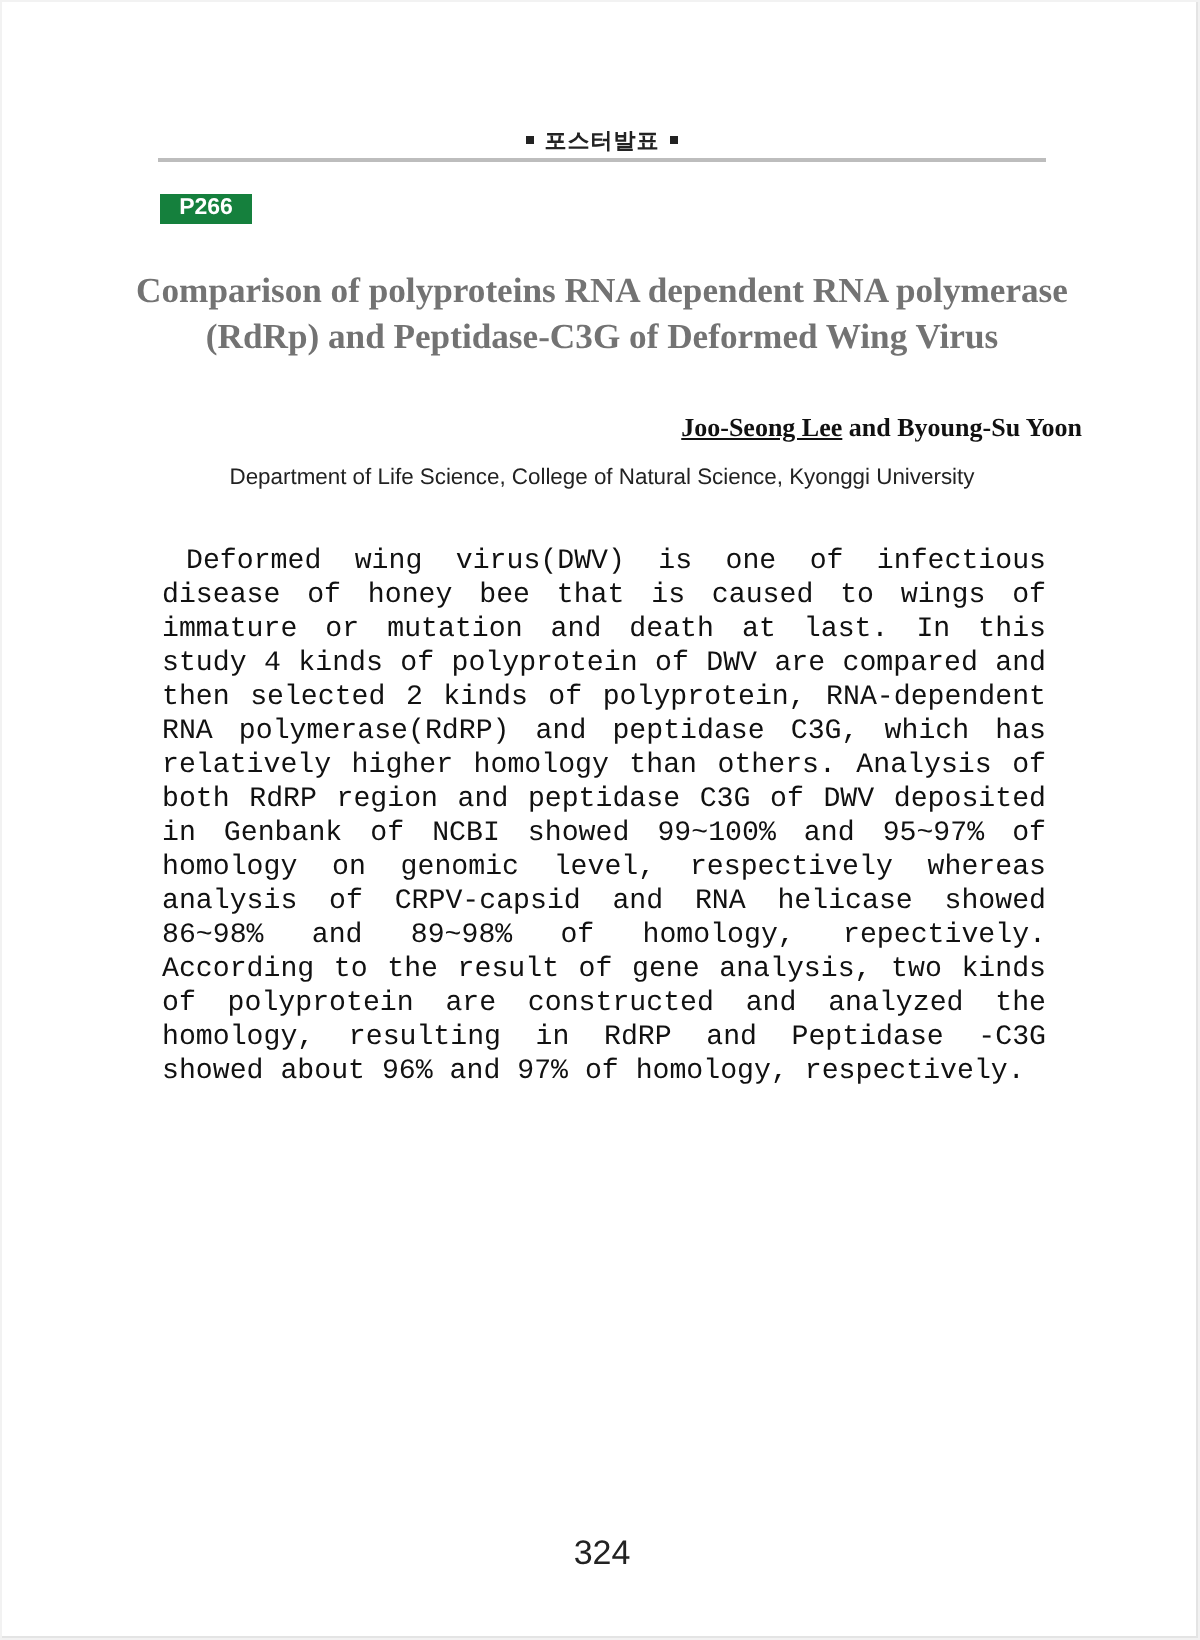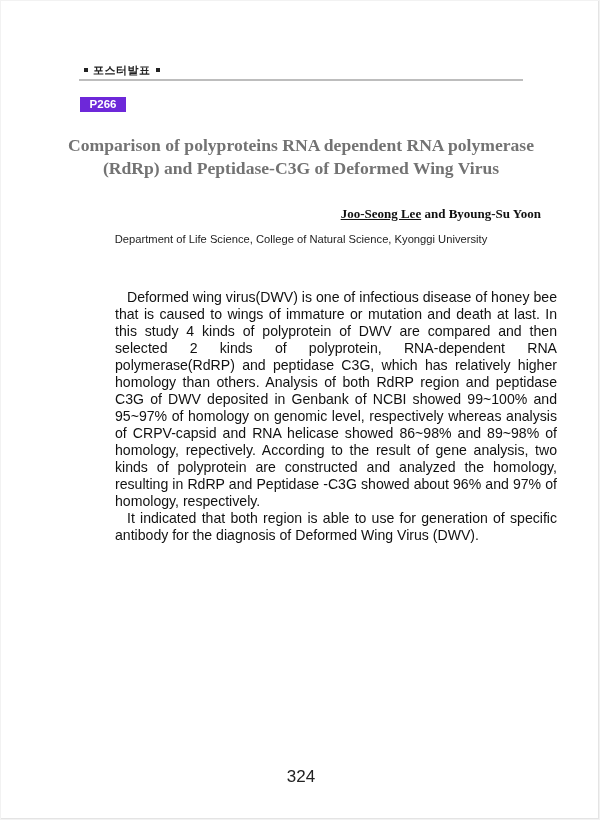--- a/index.html
+++ b/index.html
@@ -6,51 +6,51 @@
   body {
     width: 600px; height: 820px; background: #f2f2f2;
     position: relative; overflow: hidden;
   }
   .page {
     position: absolute; left: 1px; top: 1px; width: 597px; height: 817px;
     background: #ffffff; border-right: 1px solid #e4e4e4; border-bottom: 1px solid #e4e4e4;
   }
   .section-head {
     position: absolute; left: 78px; width: 444px; top: 62px;
-    text-align: left; font-family: "DejaVu Sans", sans-serif;
+    text-align: center; font-family: "DejaVu Sans", sans-serif;
     font-size: 11px; font-weight: bold; color: #222; letter-spacing: 0.5px;
   }
   .section-head .sq { display: inline-block; width: 4px; height: 4px; background: #222; vertical-align: middle; margin: 0 5px 2px 5px; }
   .rule {
     position: absolute; left: 78px; width: 444px; top: 78px; height: 2px; background: #bdbdbd;
   }
   .badge {
     position: absolute; left: 79px; top: 96px; width: 46px; height: 15px;
-    background: #6d28d9; color: #fff; font-family: "Liberation Sans", sans-serif;
+    background: #15803d; color: #fff; font-family: "Liberation Sans", sans-serif;
     font-weight: bold; font-size: 11.5px; line-height: 15px; text-align: center;
   }
   .title {
     position: absolute; left: 60px; width: 480px; top: 133px;
     font-family: "Liberation Serif", serif; font-weight: bold; font-size: 17.6px;
     line-height: 23px; text-align: center; color: #737373;
   }
   .authors {
     position: absolute; left: 60px; width: 480px; top: 205px;
     font-family: "Liberation Serif", serif; font-weight: bold; font-size: 13px;
     text-align: right; color: #111;
   }
   .authors .u { text-decoration: underline; }
   .affil {
     position: absolute; left: 60px; width: 480px; top: 232px;
     font-family: Liberation Sans, sans-serif; font-size: 11.2px; text-align: center; color: #222;
   }
   .abstract {
-    position: absolute; left: 80px; width: 442px; top: 288px;
-    font-family: Liberation Sans, sans-serif; font-size: 14.1px; line-height: 17px;
-    color: #111; text-align: justify; margin-left: 34px;
+    position: absolute; left: 80px; width: 442px; top: 272px;
+    font-family: Liberation Mono, monospace; font-size: 14.1px; line-height: 17px;
+    color: #111; text-align: justify;
   }
   .abstract p { margin: 0; text-indent: 12px; }
   .keywords {
     position: absolute; left: 80px; width: 442px; top: 513px;
     font-family: "Liberation Serif", serif; font-size: 14.1px; line-height: 17px; color: #111;
     display: flex;
   }
   .keywords .kw-label { font-weight: bold; white-space: nowrap; margin-right: 4px; }
   .keywords .kw-text { flex: 1; }
   .pagenum {
@@ -76,18 +76,17 @@
   </div>
 
   <div class="authors">
     <span class="u">Joo-Seong Lee</span><span style="white-space:pre"> and </span><span>Byoung-Su Yoon</span>
   </div>
 
   <div class="affil">Department of Life Science, College of Natural Science, Kyonggi University</div>
 
   <div class="abstract">
     <p>Deformed wing virus(DWV) is one of infectious disease of honey bee that is caused to wings of immature or mutation and death at last. In this study 4 kinds of polyprotein of DWV are compared and then selected 2 kinds of polyprotein, RNA-dependent RNA polymerase(RdRP) and peptidase C3G, which has relatively higher homology than others. Analysis of both RdRP region and peptidase C3G of DWV deposited in Genbank of NCBI showed 99~100% and 95~97% of homology on genomic level, respectively whereas analysis of CRPV-capsid and RNA helicase showed 86~98% and 89~98% of homology, repectively. According to the result of gene analysis, two kinds of polyprotein are constructed and analyzed the homology, resulting in RdRP and Peptidase -C3G showed about 96% and 97% of homology, respectively.</p>
-    <p>It indicated that both region is able to use for generation of specific antibody for the diagnosis of Deformed Wing Virus (DWV).</p>
   </div>
 
 
   <div class="pagenum">324</div>
 </div>
 
 </body></html>

